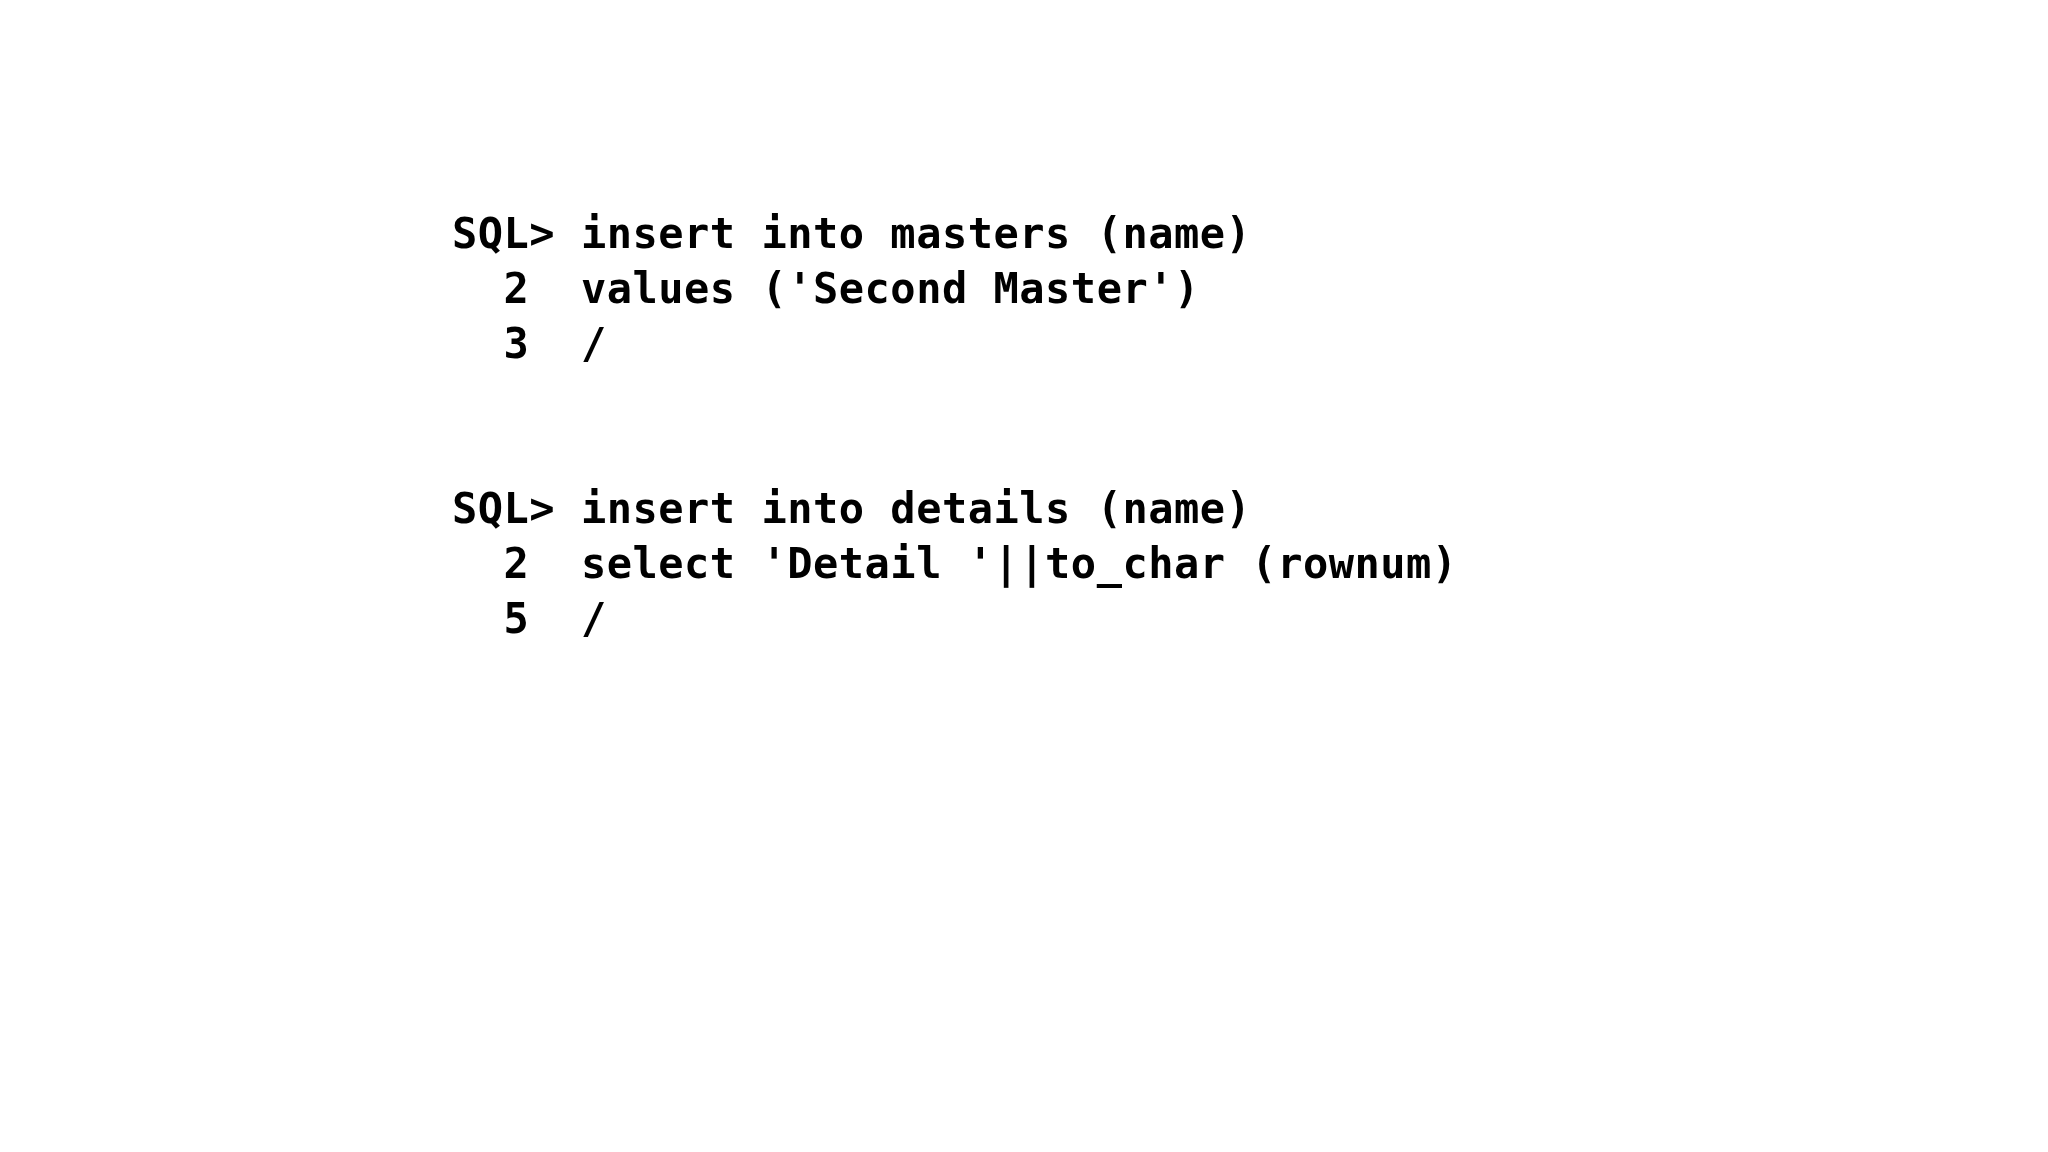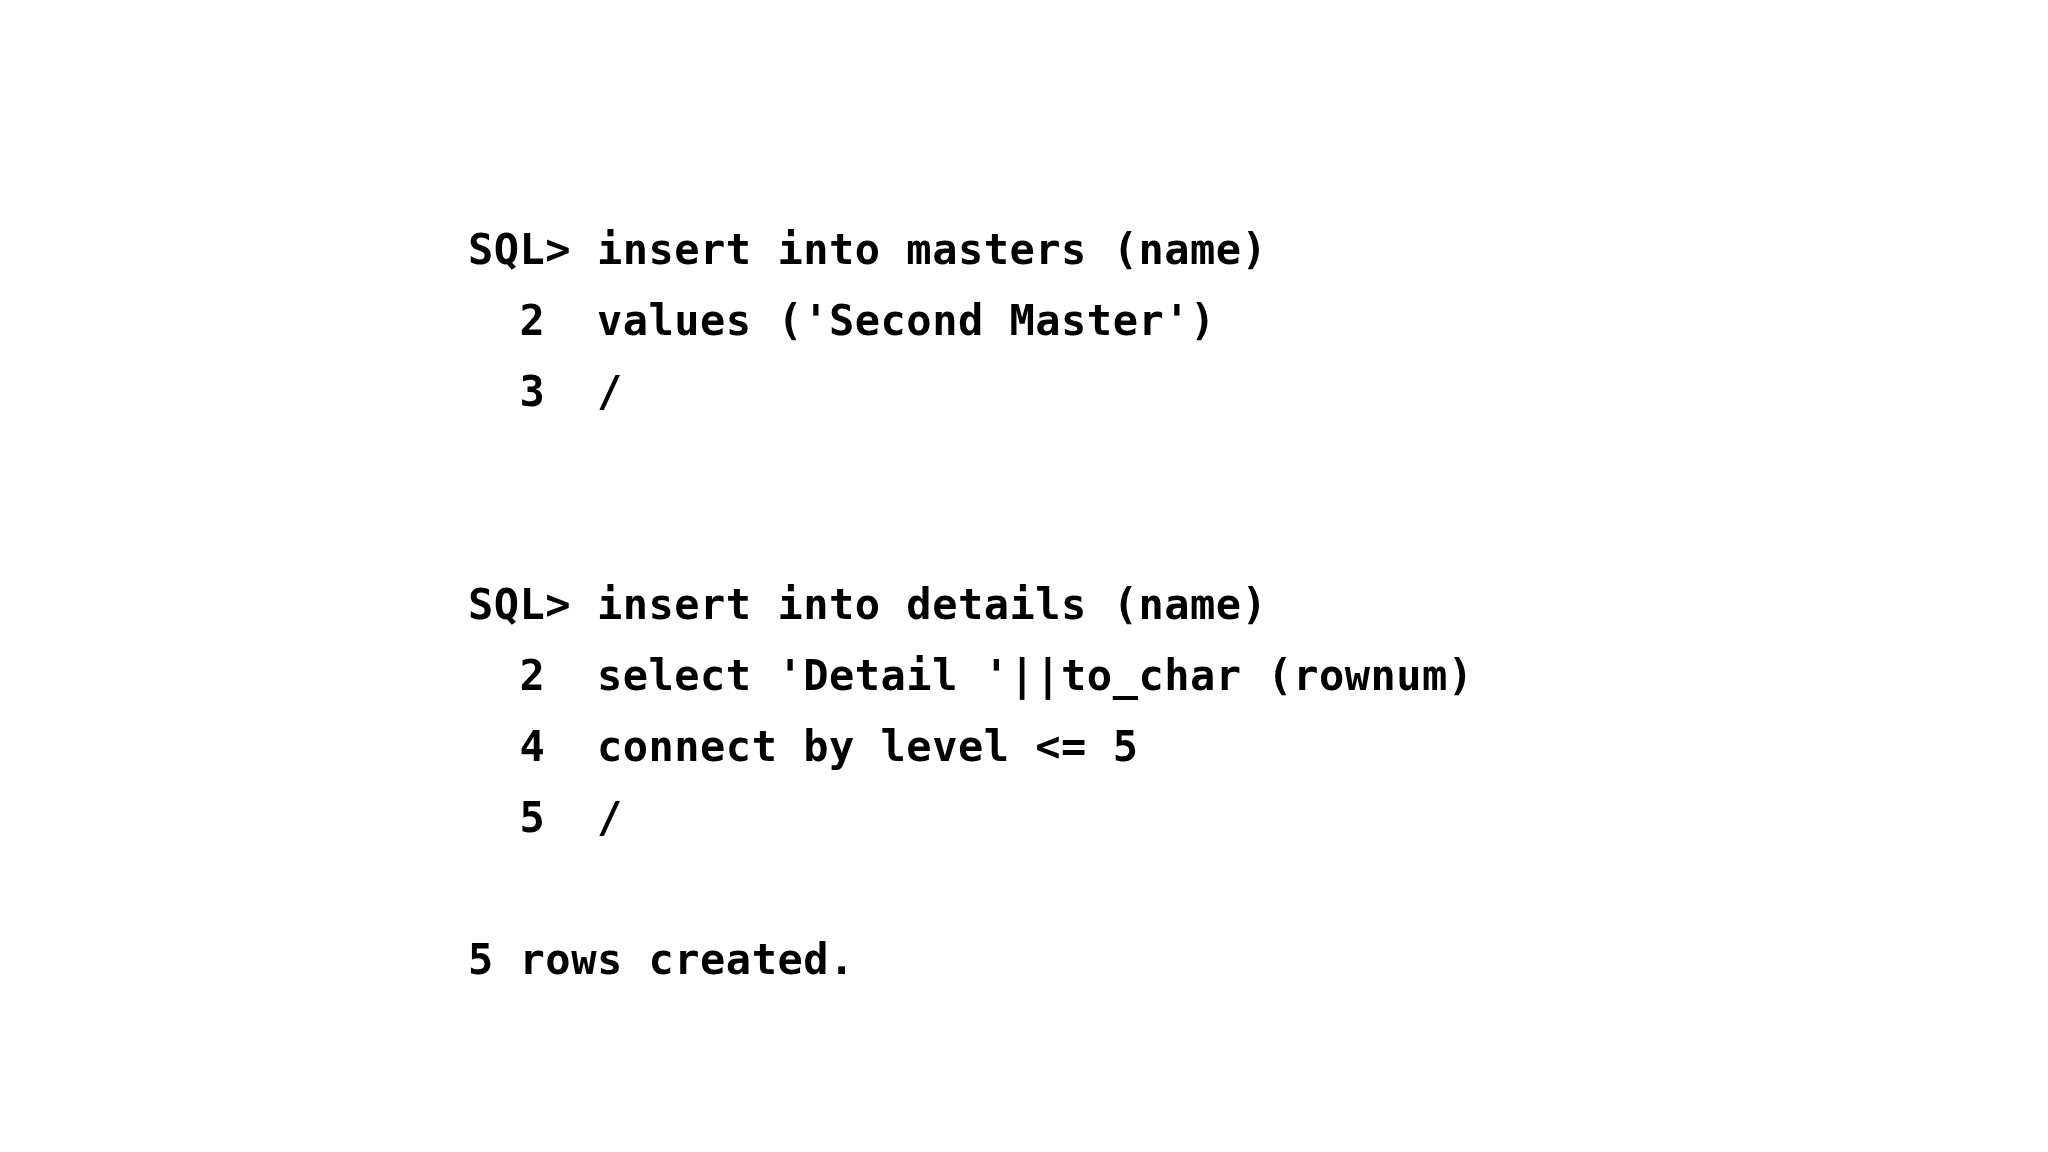--- a/index.html
+++ b/index.html
@@ -23,36 +23,34 @@
   }
 
   .line {
     font-family: "DejaVu Sans Mono", "Liberation Mono", monospace;
     font-size: 42px;
     font-weight: bold;
     line-height: 55px;
     color: #000000;
     white-space: pre;
     letter-spacing: 0.5px;
-    margin: 16px;
+    margin: 0;
     height: 55px;
   }
 
   .line.blank {
     height: 55px;
   }
 </style>
 </head>
 <body>
 
 <div id="terminal">
     <div class="line">SQL&gt; insert into masters (name)</div>
     <div class="line">  2  values ('Second Master')</div>
     <div class="line">  3  /</div>
     <div class="line blank"></div>
     <div class="line blank"></div>
     <div class="line">SQL&gt; insert into details (name)</div>
     <div class="line">  2  select 'Detail '||to_char (rownum)</div>
-    <div class="line">  4  connect by level &lt;= 5</div>
     <div class="line">  5  /</div>
     <div class="line blank"></div>
-    <div class="line">5 rows created.</div>
   </div>
 
 </body></html>

